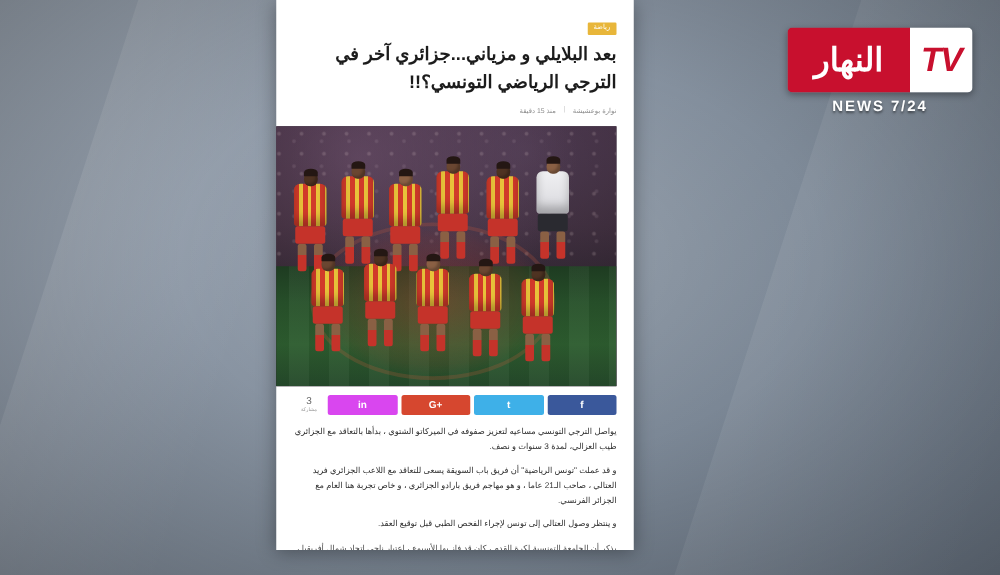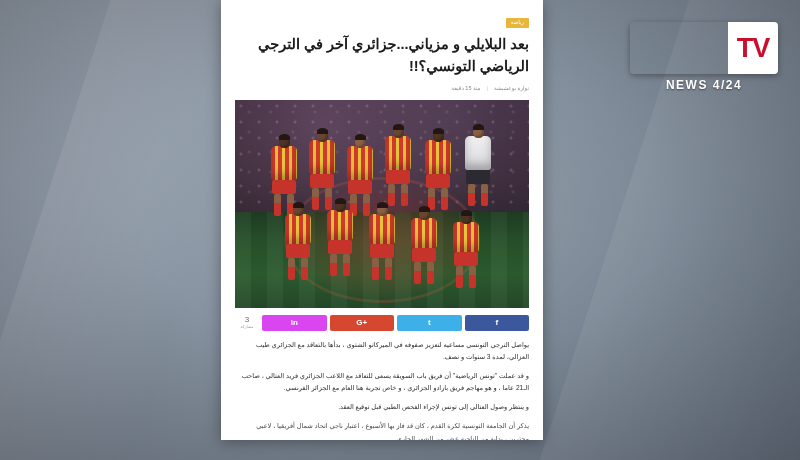--- a/index.html
+++ b/index.html
@@ -37,21 +37,21 @@
     inset: 0;
     background: radial-gradient(ellipse at 50% 45%, rgba(255,255,255,0.18) 0%, rgba(0,0,0,0.0) 45%, rgba(0,0,0,0.28) 100%);
     pointer-events: none;
   }
 
   
   .article {
     position: absolute;
     left: 221px;
     top: 0;
-    width: 322px;
+    width: 286px;
     height: 440px;
     background: #ffffff;
     box-shadow: 0 2px 14px rgba(0,0,0,0.35);
     overflow: hidden;
     direction: rtl;
   }
   .article-inner {
     padding: 10px 14px 0 14px;
   }
   .cat-badge {
@@ -267,20 +267,21 @@
     box-shadow: 0 2px 6px rgba(0,0,0,.35);
   }
   .logo-tv {
     width: 50px;
     background: #ffffff;
     color: #c8102e;
     font-size: 27px;
     font-weight: bold;
     line-height: 52px;
     letter-spacing: -1px;
+    font-style: italic;
   }
   .logo-ar {
     flex: 1;
     background: #c8102e;
     color: #ffffff;
     font-size: 26px;
     font-weight: bold;
     line-height: 52px;
     letter-spacing: 1px;
   }
@@ -430,16 +431,17 @@
         <p>و ينتظر وصول العتالي إلى تونس لإجراء الفحص الطبي قبل توقيع العقد.</p>
         <p class="note">يذكر أن الجامعة التونسية لكرة القدم ، كان قد فاز بها الأسبوع ، اعتبار ناجي اتحاد شمال أفريقيا ، لاعبي محترين ، بداية من الناحية عشر من الشهر الجاري.</p>
       </div>
       
     </div>
   </div>
 
   <div class="logo">
     <div class="logo-box">
       <div class="logo-tv">TV</div>
+      <div class="logo-ar">النهار</div>
     </div>
-    <div class="logo-sub">NEWS 4/24</div>
+    <div class="logo-sub">NEWS 7/24</div>
   </div>
 </div>
 
 </body></html>

